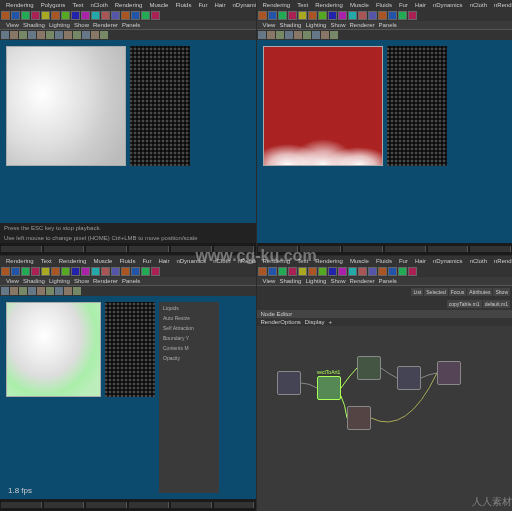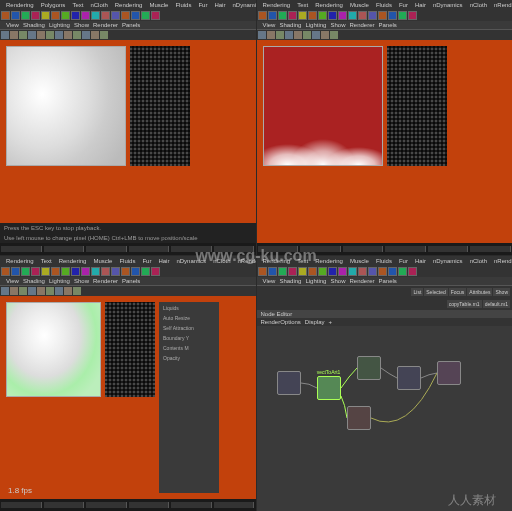--- a/index.html
+++ b/index.html
@@ -9,33 +9,33 @@
 .menubar span{padding:1px 2px;white-space:nowrap}
 .shelf{background:#333;display:flex;padding:1px;gap:1px;overflow:hidden}
 .shelf-icon{width:9px;height:9px;background:#555;border:1px solid #666}
 .si1{background:#a52}.si2{background:#25a}.si3{background:#2a5}.si4{background:#a25}
 .si5{background:#aa2}.si6{background:#a52}.si7{background:#5a2}.si8{background:#22a}
 .si9{background:#a2a}.si10{background:#2aa}.si11{background:#a55}.si12{background:#55a}
 .vpmenu{background:#3a3a3a;display:flex;gap:4px;padding:1px 6px;font-size:6px;border-bottom:1px solid #555}
 .vptools{background:#333;display:flex;padding:1px;gap:1px}
 .vptool{width:8px;height:8px;background:#555}
 .vt1{background:#678}.vt2{background:#876}.vt3{background:#786}
-.vp{flex:1;background:#c2410c;display:flex;gap:4px;padding:6px;position:relative}
+.vp{flex:1;background:#0c4a6e;display:flex;gap:4px;padding:6px;position:relative}
 .preview{border:1px solid #aaa;position:relative}
 .preview.white{width:120px;height:120px;background:radial-gradient(ellipse 80% 90% at 30% 40%,#fff 0%,#eee 25%,#ddd 50%,#ccc 70%,#bbb 100%)}
 .preview.red{width:120px;height:120px;background:#a22;position:relative;overflow:hidden}
 .red-flame{position:absolute;bottom:0;left:0;right:0;height:40px;background:radial-gradient(ellipse 60px 35px at 20% 100%,#fff 0%,rgba(255,255,255,0.7) 30%,transparent 60%),radial-gradient(ellipse 50px 40px at 50% 100%,#fff 0%,rgba(255,255,255,0.6) 35%,transparent 65%),radial-gradient(ellipse 55px 30px at 80% 100%,#fff 0%,rgba(255,255,255,0.7) 30%,transparent 60%)}
 .preview.white2{width:95px;height:95px;background:radial-gradient(ellipse 70% 80% at 40% 35%,#fff 0%,#eee 30%,#ddd 55%,#aea 80%,#beb 100%)}
 .mesh{width:60px;height:120px;background:repeating-linear-gradient(0deg,#888 0,#888 2px,#333 2px,#333 4px),repeating-linear-gradient(90deg,#888 0,#888 2px,#333 2px,#333 4px);background-blend-mode:multiply}
 .mesh.m2{height:95px;width:50px}
 .status{background:#222;padding:2px 4px;font-size:6px;color:#999}
 .timeline{background:#1a1a1a;height:12px;display:flex;align-items:center}
 .tl-seg{flex:1;height:6px;background:#333;margin:0 1px;border-right:1px solid #555}
 .watermark{position:absolute;top:50%;left:50%;transform:translate(-50%,-50%);font-size:16px;color:rgba(200,200,200,0.5);font-weight:bold;pointer-events:none;white-space:nowrap;z-index:10}
-.wm2{position:absolute;bottom:2px;right:16px;font-size:12px;color:rgba(180,180,180,0.6);pointer-events:none;z-index:10}
+.wm2{position:absolute;bottom:2px;right:0;font-size:10px;color:rgba(180,180,180,0.6);pointer-events:none;z-index:10}
 .props{background:#3a3a3a;width:60px;padding:2px;font-size:5px;display:flex;flex-direction:column;gap:2px}
 .props div{padding:1px 2px;color:#aaa}
 .fps{position:absolute;bottom:4px;left:8px;font-size:8px;color:#ccc}
 .nodeview{flex:1;background:#3a3a3a;position:relative}
 .nodemenu{background:#333;display:flex;gap:4px;padding:1px 4px;font-size:6px}
 .nodetitle{background:#444;padding:1px 4px;font-size:6px}
 .node{position:absolute;width:24px;height:24px;background:#555;border:1px solid #888;border-radius:2px;display:flex;align-items:center;justify-content:center}
 .node.n1{left:20px;top:45px;background:#445}
 .node.n2{left:60px;top:50px;background:#585;border-color:#af5}
 .node.n3{left:100px;top:30px;background:#454}

